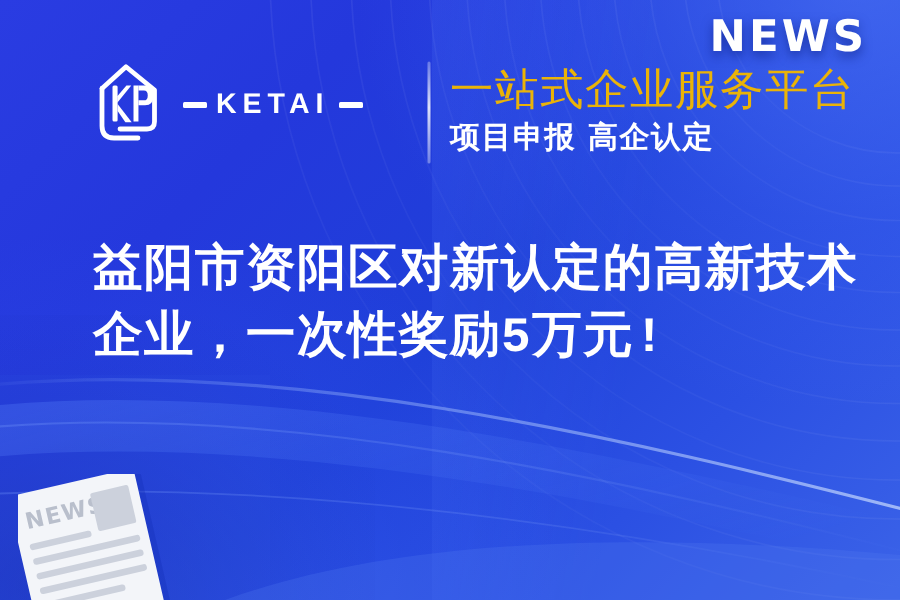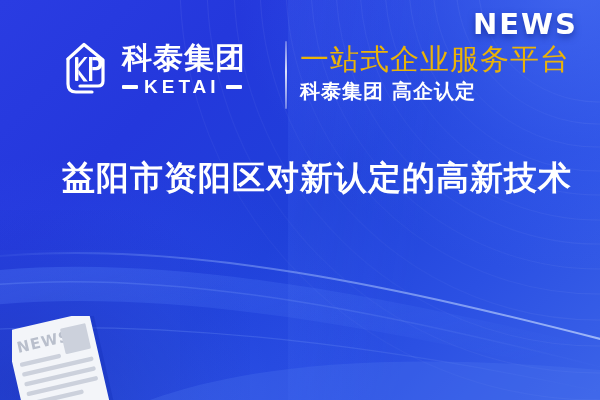--- a/index.html
+++ b/index.html
@@ -222,40 +222,40 @@
       </g>
       <g fill="#ffffff">
         <rect x="17" y="17" width="3.4" height="24" rx="1"></rect>
         <path d="M 29.5 17 L 20.2 28.5 L 20.2 24.2 L 26.3 17 Z"></path>
         <path d="M 20.4 29.4 L 29.8 41.5 L 25.6 41.5 L 20.4 34 Z"></path>
         <path d="M 31 17 h 3.3 v 24 H 31 Z"></path>
         <path d="M 34.3 17 h 4.4 q 5.6 0 5.6 6.6 q 0 6.6 -5.6 6.6 h -4.4 v -3.3 h 3.6 q 2.6 0 2.6 -3.3 q 0 -3.3 -2.6 -3.3 h -3.6 Z"></path>
       </g>
     </svg>
     <div class="logo-text">
-      <div class="logo-cn">科泰集团</div>
       <div class="logo-en-row">
         <span class="logo-dash l"></span>
         <span class="logo-en">KETAI</span>
         <span class="logo-dash r"></span>
       </div>
     </div>
   </div>
 
   <div class="divider"></div>
 
   <div class="slogan">
     <div class="slogan-main">一站式企业服务平台</div>
-    <div class="slogan-sub">科泰集团 高企认定</div>
+    <div class="slogan-sub">项目申报 高企认定</div>
   </div>
 
   <div class="news-badge">NEWS</div>
 
   <div class="headline">
     <div class="headline-line">益阳市资阳区对新认定的高新技术</div>
+    <div class="headline-line">企业，一次性奖励5万元!</div>
   </div>
 
   <svg class="newspaper" viewBox="0 0 112 96">
     <g transform="rotate(-13 56 48)">
       <rect x="6" y="6" width="86" height="92" rx="2" fill="#0f2bb4" opacity="0.30"></rect>
       <rect x="2" y="2" width="86" height="92" rx="2" fill="#f3f5f9"></rect>
       <text x="10" y="26" font-family="DejaVu Sans, sans-serif" font-size="15" font-weight="700" fill="#b9bfcc" letter-spacing="1">NEWS</text>
       <rect x="56" y="12" width="26" height="26" rx="1.5" fill="#ccd1dc"></rect>
       <g fill="#ccd1dc">
         <rect x="9" y="36" width="42" height="4.4" rx="2"></rect>

